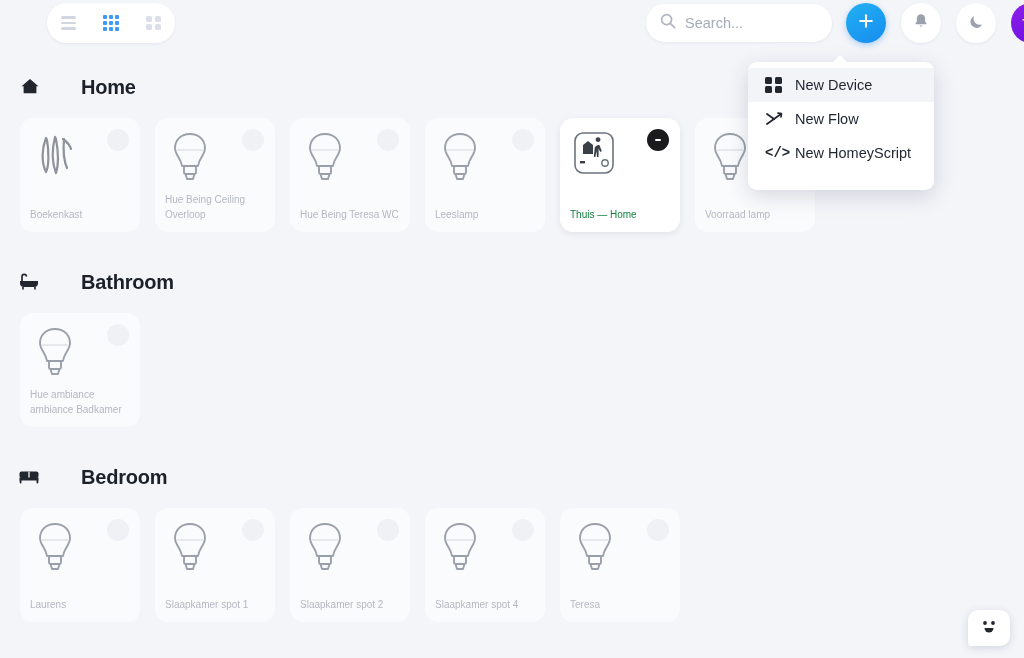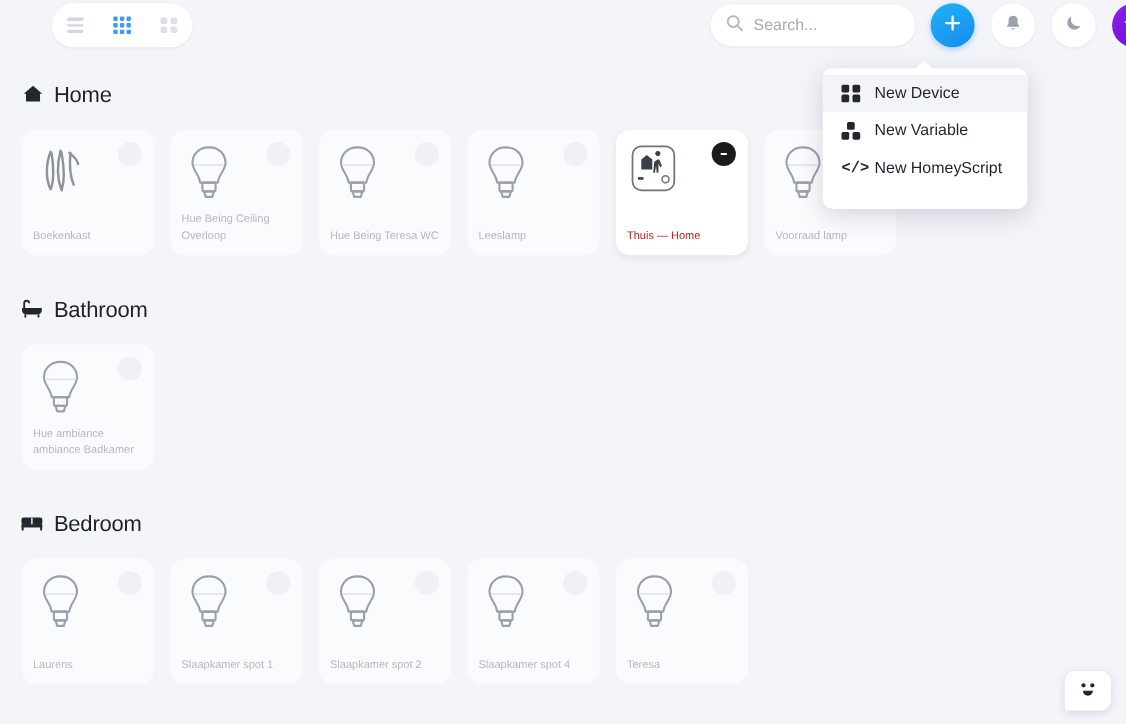--- a/index.html
+++ b/index.html
@@ -80,40 +80,40 @@
 
   .ic-dd-grid { display: grid; grid-template-columns: repeat(2,7px); grid-template-rows: repeat(2,7px); gap: 2.5px; }
   .ic-dd-grid i { display:block; width:7px;height:7px;background:#21262f;border-radius:1.5px; }
   .ic-dd-var { display:grid; grid-template-columns: repeat(2,7px); grid-template-rows: 7px 7px; gap:2.5px; }
   .ic-dd-var i { display:block; width:7px;height:7px;background:#21262f;border-radius:1.5px; }
   .ic-dd-var .top { grid-column: 1 / span 2; justify-self:center; }
   .code-ic { font-size: 14px; font-weight: bold; color: #21262f; font-family:"Liberation Mono", monospace; }
 
   
   .section-head { display: flex; align-items: center; gap: 9px; }
-  .section-title { font-size: 20px; font-weight: normal; color: #1b2029; letter-spacing: -.2px; }
+  .section-title { font-size: 20px; font-weight: bold; color: #1b2029; letter-spacing: -.2px; margin-left: 32px; }
 
   .row { position: absolute; display: flex; gap: 15px; }
 
   
   .card {
     width: 120px; height: 114px;
     background: rgba(255,255,255,0.55);
     border-radius: 13px;
     position: relative;
     padding: 10px;
     display: flex; flex-direction: column; justify-content: space-between;
     cursor: pointer;
   }
   .card.on { background: #ffffff; box-shadow: 0 2px 7px rgba(30,40,80,0.09); }
   .card-label {
     font-size: 10px; line-height: 14.5px; color: #b4b8c2;
     word-break: break-word;
   }
-  .card.on .card-label { color: #b91c1c; }
+  .card.on .card-label { color: #15803d; }
   .toggle-dot {
     position: absolute; right: 11px; top: 11px;
     width: 22px; height: 22px; border-radius: 50%;
     background: #f0f1f5;
   }
   .toggle-dot.dark {
     background: #1b1b1d; display:flex; align-items:center; justify-content:center;
   }
   .toggle-dot.dark:after { content:""; width:6px;height:2px;background:#fff;border-radius:1px; }
   .toggle-dot.badge {
@@ -217,27 +217,27 @@
           <i></i>
           <i></i>
           <i></i>
           <i></i>
         </span>
     </span>
     <span class="dd-label">New Device</span>
   </div>
   <div class="dd-item">
     <span class="dd-ic">
-      <span class="ic-dd-var">
-          <i class="top"></i>
-          <i></i>
-          <i></i>
-        </span>
-    </span>
-    <span class="dd-label">New Variable</span>
+      <svg width="18" height="16" viewBox="0 0 18 16">
+        <path d="M2 3 L9 8 L16 3" fill="none" stroke="#21262f" stroke-width="1.8" stroke-linecap="round" stroke-linejoin="round"></path>
+        <path d="M2 13 L9 8" fill="none" stroke="#21262f" stroke-width="1.8" stroke-linecap="round"></path>
+        <path d="M13 2.2 L16.4 2.6 L16 6" fill="none" stroke="#21262f" stroke-width="1.7" stroke-linecap="round" stroke-linejoin="round"></path>
+      </svg>
+    </span>
+    <span class="dd-label">New Flow</span>
   </div>
   <div class="dd-item">
     <span class="dd-ic code-ic">&lt;/&gt;</span>
     <span class="dd-label">New HomeyScript</span>
   </div>
 </div>
 
 <div style="position:absolute;left:20px;top:76px;" class="section-head">
   <span>
     <svg width="20" height="18" viewBox="0 0 20 18">

